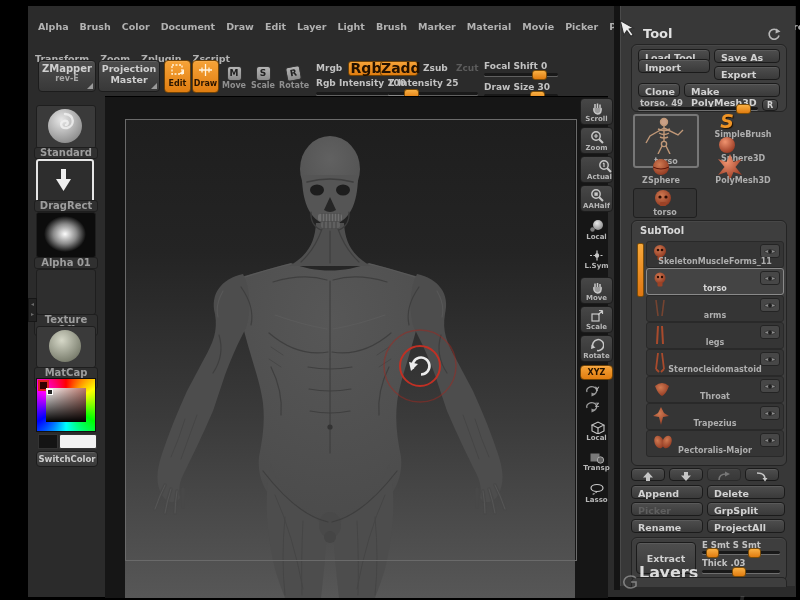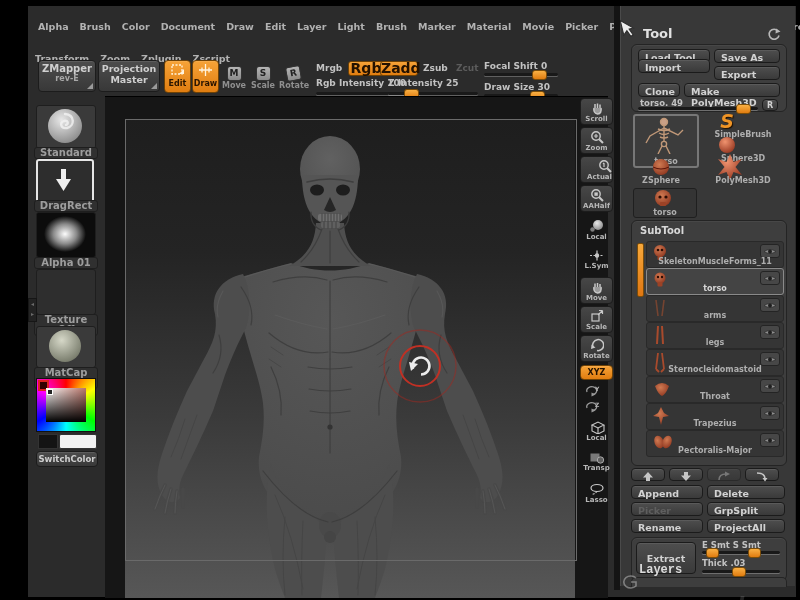--- a/index.html
+++ b/index.html
@@ -699,21 +699,21 @@
         </div>
       </div>
       <div class="abs" style="left:70px;top:20px;width:80px;height:18px;">
         <span class="lbl" style="left:0;top:0;font-size:8.5px;">Thick .03</span>
         <div class="track" style="left:0;top:12px;width:78px;">
           <div class="handle" style="left:30px;width:12px;"></div>
         </div>
       </div>
     </div>
 
-    <span class="lbl" style="left:18px;top:557px;font-size:12px;color:#dcdcdc;font-family:Liberation Mono, monospace;">Layers</span>
+    <span class="lbl" style="left:18px;top:557px;font-size:16px;color:#dcdcdc;">Layers</span>
     <div class="abs" style="left:10px;top:571px;width:154px;height:9px;background:#3e3e3e;border:1px solid #242424;border-radius:5px 5px 0 0;border-bottom:none;"></div>
   </div>
 
   <div class="wm">
     <svg width="20" height="18" style="vertical-align:-3px;opacity:.9">
       <g stroke="rgba(200,200,200,.55)" stroke-width="1.6" fill="none">
         <path d="M16,5 A7,6 0 1 0 16,13 L16,9 L11,9"></path>
       </g>
     </svg><span>gnomonology</span>
   </div>

